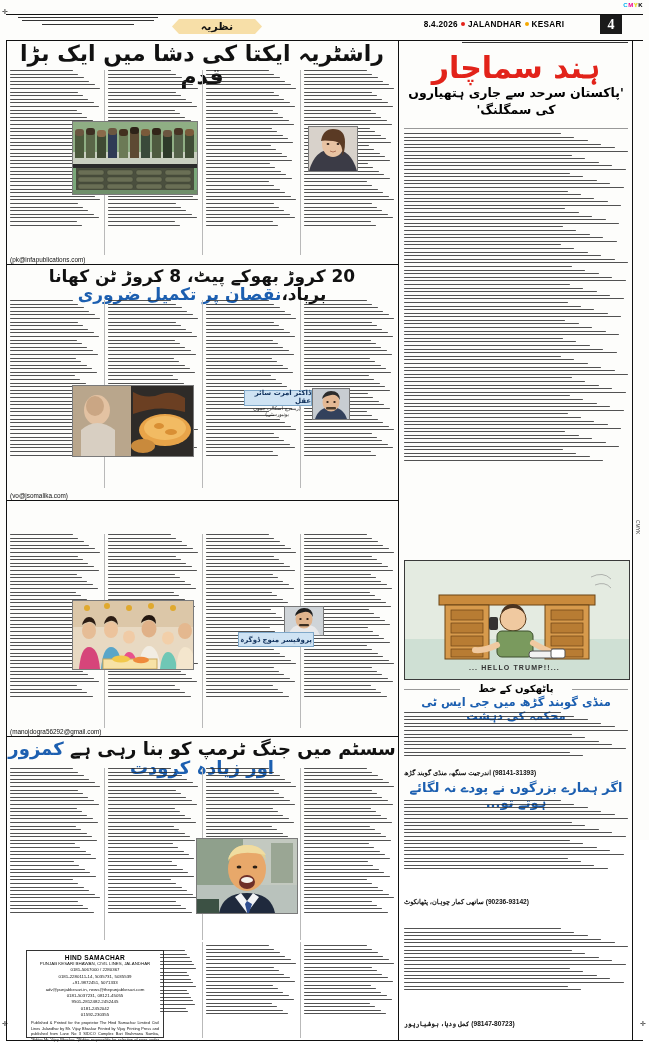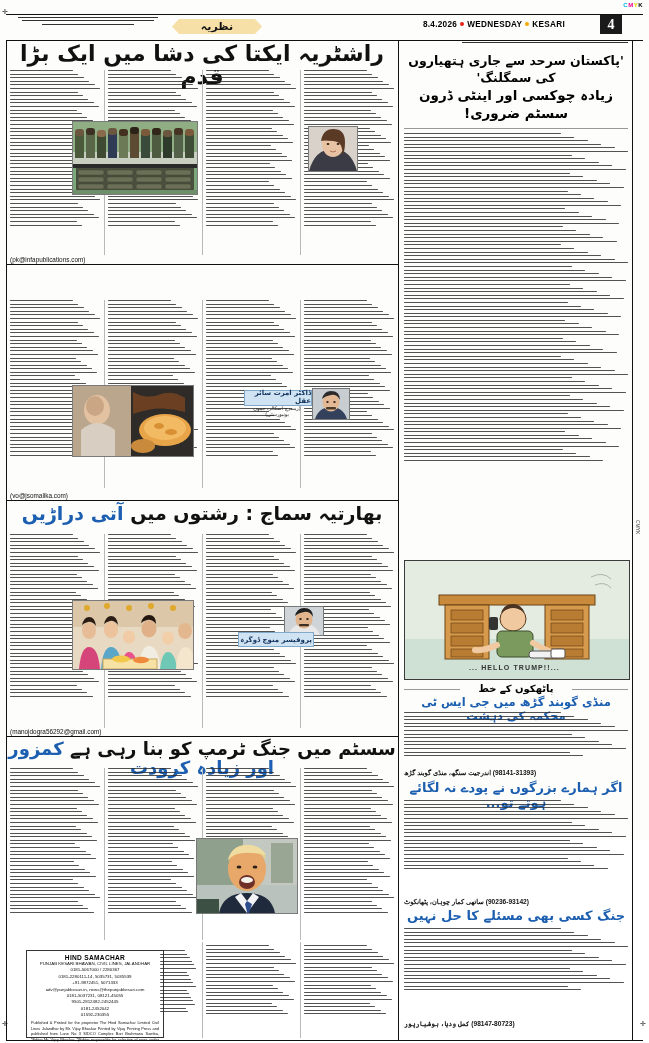--- a/index.html
+++ b/index.html
@@ -115,38 +115,38 @@
       <i></i>
     </div>
 
   <div class="nazria">
     <b>نظریہ</b>
   </div>
 
   <div class="dateline">
     <span>8.4.2026</span>
     <span class="dot red"></span>
-    <span>WEDNESDAY</span>
+    <span>JALANDHAR</span>
     <span class="dot yel"></span>
     <span>KESARI</span>
   </div>
   <div class="pgnum">4</div>
 
   <div class="vline" style="left:398px;top:41px;height:1000px;background:#111;"></div>
   <div class="vline" style="left:632px;top:41px;height:1000px;background:#111;"></div>
   <div class="vline" style="left:6px;top:41px;height:1000px;background:#111;"></div>
   <div class="hline" style="left:6px;top:1040px;width:637px;"></div>
 
   <div class="rightcol">
     <div class="mast-sub">
       <span class="hide">سنستھاپک : امر شہید لالہ جگت ناراین جی</span>
         <i></i>
     </div>
+    <div class="masthead">ہند سماچار</div>
     <div class="lead1">'پاکستان سرحد سے جاری ہتھیاروں کی سمگلنگ'</div>
-    <div class="lead2">زیادہ چوکسی اور اینٹی ڈرون سسٹم ضروری!</div>
   </div>
   <div class="hthin" style="left:404px;top:128px;width:224px;"></div>
 
   <div class="faux sm" style="position:absolute;left:404px;top:133px;width:224px;">
     <i style="width: 70%;"></i>
       <i style="width: 76%;"></i>
       <i style="width: 82%;"></i>
       <i style="width: 88%;"></i>
       <i style="width: 94%;"></i>
       <i style="width: 100%;"></i>
@@ -321,21 +321,20 @@
       <i style="width: 86%;"></i>
       <i style="width: 92%;"></i>
       <i style="width: 98%;"></i>
       <i style="width: 73%;"></i>
       <i style="width: 79%;"></i>
       <i style="width: 85%;"></i>
       <i style="width: 91%;"></i>
   </div>
   <div class="lphone" style="left:404px;top:898px;width:224px;text-align:left;">(90236-93142) ساتھی کمار چوہان، پٹھانکوٹ</div>
 
-  <div class="ltitle blue" style="left:404px;top:908px;width:224px;font-size:13px;">جنگ کسی بھی مسئلے کا حل نہیں</div>
   <div class="faux sm" style="position:absolute;left:404px;top:928px;width:224px;">
     <i style="width: 70%;"></i>
       <i style="width: 76%;"></i>
       <i style="width: 82%;"></i>
       <i style="width: 88%;"></i>
       <i style="width: 94%;"></i>
       <i style="width: 100%;"></i>
       <i style="width: 75%;"></i>
       <i style="width: 81%;"></i>
       <i style="width: 87%;"></i>
@@ -605,20 +604,23 @@
       <path d="M12 14 q2 -12 12 -12 q12 0 12 13 q0 10 -3 14 q2 -14 -9 -15 q-10 -1 -12 0z" fill="#5a3a24"></path>
       <ellipse cx="19" cy="17" rx="1.4" ry="1" fill="#31211a"></ellipse>
       <ellipse cx="29" cy="17" rx="1.4" ry="1" fill="#31211a"></ellipse>
       <path d="M21 24 q3 2 6 0" stroke="#a8694f" stroke-width=".9" fill="none"></path>
     </svg>
   </div>
 
   <div class="email" style="left:10px;top:256px;">(pk@infapublications.com)</div>
   <div class="hline" style="left:6px;top:264px;width:392px;"></div>
 
+  <div class="sec-hl" style="left:6px;top:268px;width:392px;font-size:17px;">
+    <span class="black">20 کروڑ بھوکے پیٹ، 8 کروڑ ٹن کھانا برباد،</span><span class="blue">نقصان پر تکمیل ضروری</span>
+  </div>
 
   <div class="vline" style="left:104px;top:300px;height:188px;"></div>
   <div class="vline" style="left:202px;top:300px;height:188px;"></div>
   <div class="vline" style="left:300px;top:300px;height:188px;"></div>
 
   <div class="faux sm" style="position:absolute;left:10px;top:300px;width:90px;">
       <i style="width: 70%;"></i>
       <i style="width: 76%;"></i>
       <i style="width: 82%;"></i>
       <i style="width: 88%;"></i>
@@ -831,24 +833,20 @@
     </svg>
   </div>
   <div class="byline" style="left:244px;top:390px;width:66px;height:14px;flex-direction:column;line-height:1.1;">
     <span>ڈاکٹر امرت سائر عقل</span>
   </div>
   <div style="position:absolute;left:244px;top:405px;width:66px;font:5px 'DejaVu Sans',sans-serif;direction:rtl;text-align:center;color:#222;">(ریسرچ اسکالر، جموں یونیورسٹی)</div>
 
   <div class="email" style="left:10px;top:492px;">(vo@jsomalika.com)</div>
   <div class="hline" style="left:6px;top:500px;width:392px;"></div>
 
-  <div class="sec-hl" style="left:6px;top:504px;width:392px;font-size:19px;">
-    <span class="black" style="font-size:19px;">بھارتیہ سماج : رشتوں میں </span><span class="blue">آتی دراڑیں</span>
-    <span class="hide">بھارتیہ سماج : رشتوں میں آتی دراڑیں</span>
-  </div>
 
   <div class="vline" style="left:104px;top:534px;height:194px;"></div>
   <div class="vline" style="left:202px;top:534px;height:194px;"></div>
   <div class="vline" style="left:300px;top:534px;height:194px;"></div>
 
   <div class="faux sm" style="position:absolute;left:10px;top:534px;width:90px;">
       <i style="width: 70%;"></i>
       <i style="width: 76%;"></i>
       <i style="width: 82%;"></i>
       <i style="width: 88%;"></i>

